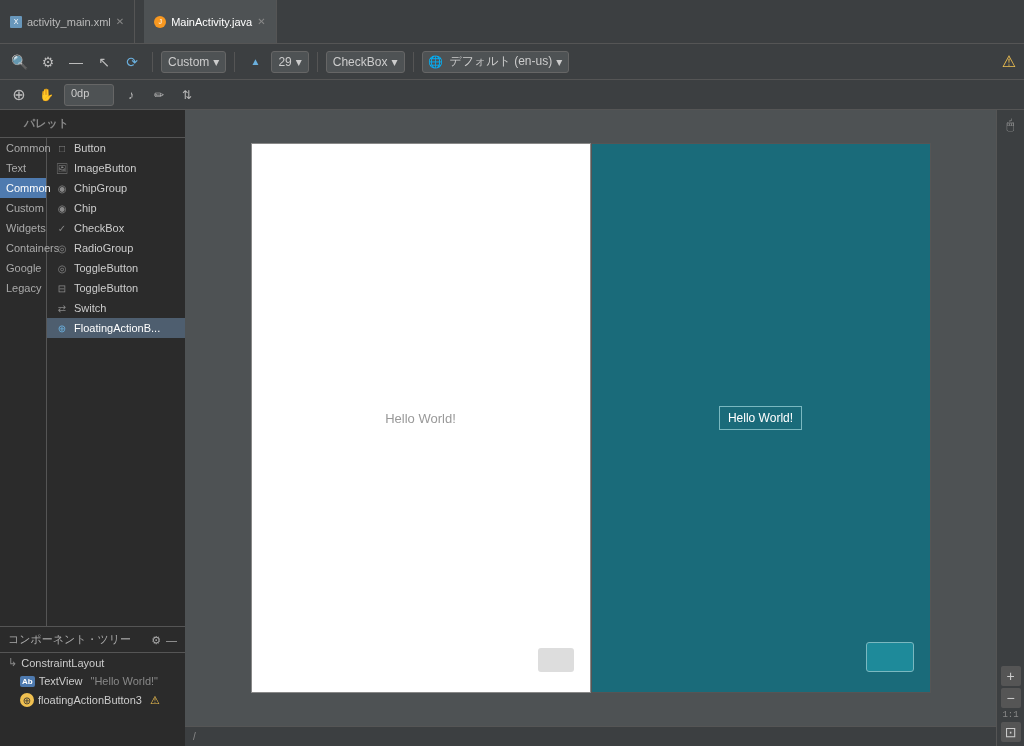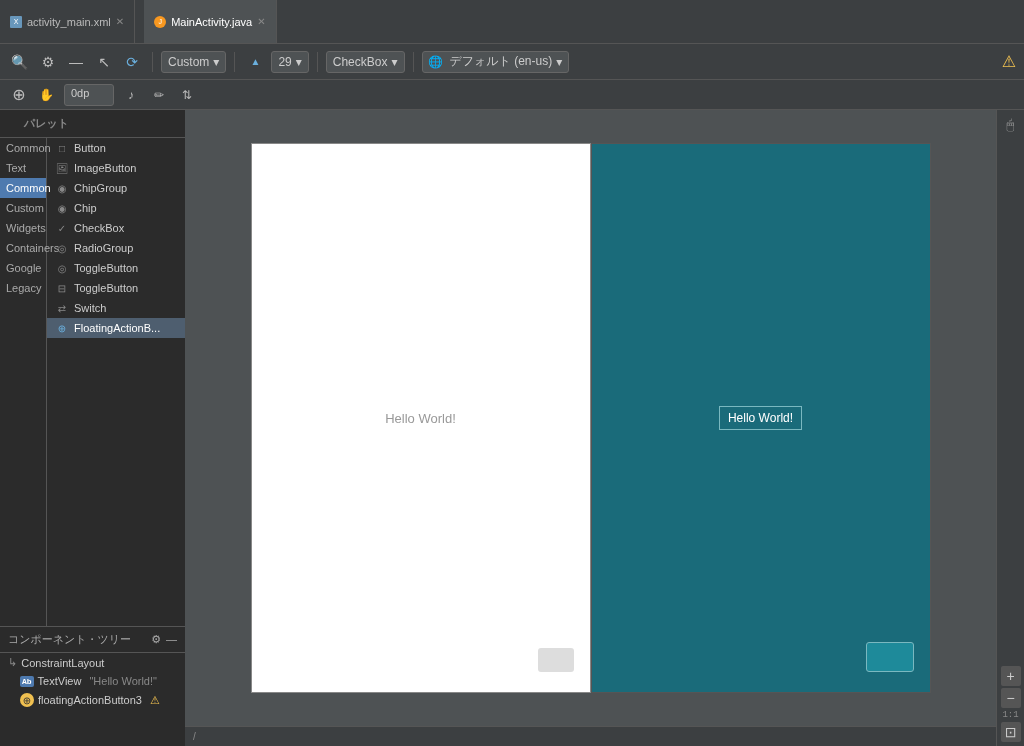--- a/index.html
+++ b/index.html
@@ -189,21 +189,21 @@
       font-size: 11px;
       color: #aaa;
       cursor: pointer;
     }
     .sidebar-category.active {
       background: #4e7aaf;
       color: #fff;
     }
     .component-header {
       display: flex;
-      align-items: center;
+      align-items: flex-end;
       justify-content: space-between;
       padding: 5px 8px;
       font-size: 11px;
       color: #aaa;
       border-bottom: 1px solid #555;
     }
     .component-header-icons {
       display: flex;
       gap: 5px;
     }
@@ -217,21 +217,20 @@
       cursor: pointer;
     }
     .tree-indent { margin-left: 12px; }
     .tree-icon-ab {
       background: #4e7aaf;
       color: #fff;
       font-size: 8px;
       padding: 1px 2px;
       border-radius: 2px;
       font-weight: bold;
-      font-family: Liberation Mono, monospace;
     }
     .tree-icon-fab {
       background: #f0c050;
       color: #333;
       font-size: 10px;
       width: 14px;
       height: 14px;
       border-radius: 50%;
       display: flex;
       align-items: center;

